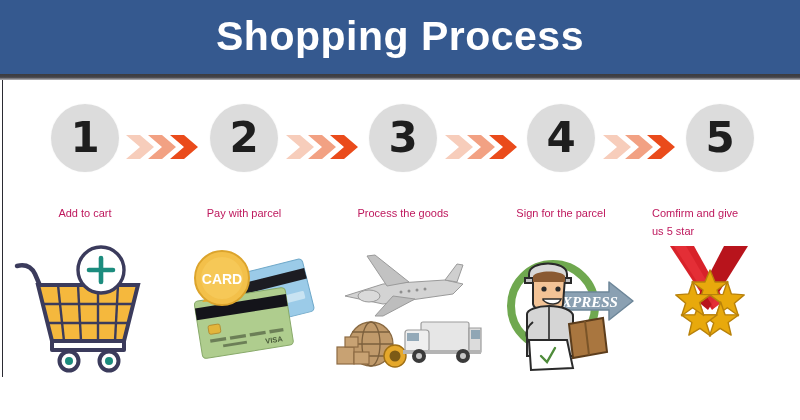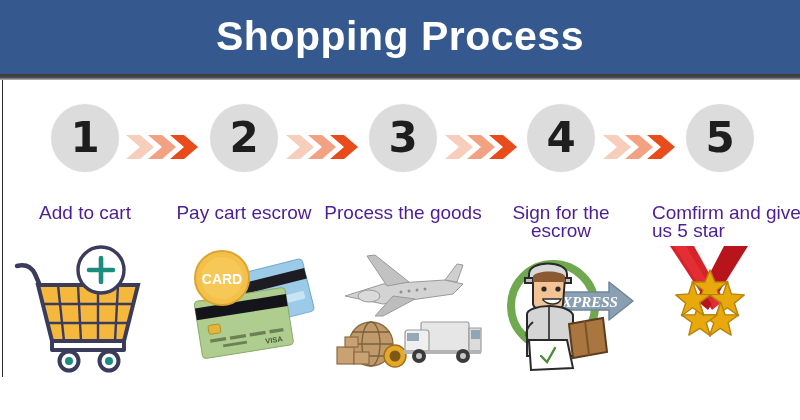--- a/index.html
+++ b/index.html
@@ -77,22 +77,22 @@
     font-weight: bold;
     color: #1e1e1e;
     font-family: "DejaVu Sans", sans-serif;
   }
   .caption {
     position: absolute;
     top: 100px;
     left: 0;
     width: 160px;
     text-align: center;
-    font-size: 19px;
-    color: #4c1d95;
+    font-size: 11px;
+    color: #be185d;
     line-height: 18px;
   }
   .caption.two-line {
     text-align: left;
     left: 12px;
     width: 150px;
   }
   .art {
     position: absolute;
     top: 140px;
@@ -159,21 +159,21 @@
       <path d="M2 8 L16 8 L30 20 L16 32 L2 32 L16 20 Z" fill="#F7CDBB"></path>
       <path d="M24 8 L38 8 L52 20 L38 32 L24 32 L38 20 Z" fill="#F2A183"></path>
       <path d="M46 8 L60 8 L74 20 L60 32 L46 32 L60 20 Z" fill="#EA4B1B"></path>
     </svg>
   </div>
 
   <div class="step" style="left:164px;">
     <div class="circle">
       <span class="num">2</span>
     </div>
-    <div class="caption">Pay cart escrow</div>
+    <div class="caption">Pay with parcel</div>
     <div class="art">
       <svg width="160" height="130" viewBox="0 0 160 130">
 
         <g transform="rotate(-14 95 62)">
           <rect x="64" y="26" width="84" height="54" rx="4" fill="#9BCBE8" stroke="#6FA8C9" stroke-width="1"></rect>
           <rect x="64" y="36" width="84" height="11" fill="#1C1C22"></rect>
           <rect x="122" y="58" width="20" height="8" rx="1.5" fill="#C8E3F2"></rect>
         </g>
 
         <g transform="rotate(-9 80 80)">
@@ -266,21 +266,21 @@
       <path d="M2 8 L16 8 L30 20 L16 32 L2 32 L16 20 Z" fill="#F7CDBB"></path>
       <path d="M24 8 L38 8 L52 20 L38 32 L24 32 L38 20 Z" fill="#F2A183"></path>
       <path d="M46 8 L60 8 L74 20 L60 32 L46 32 L60 20 Z" fill="#EA4B1B"></path>
     </svg>
   </div>
 
   <div class="step" style="left:481px;">
     <div class="circle">
       <span class="num">4</span>
     </div>
-    <div class="caption">Sign for the escrow</div>
+    <div class="caption">Sign for the parcel</div>
     <div class="art">
       <svg width="160" height="130" viewBox="0 0 160 130">
 
         <circle cx="72" cy="62" r="42" fill="none" stroke="#6FA84F" stroke-width="8"></circle>
 
         <path d="M76 48 L128 48 L128 38 L152 57 L128 76 L128 66 L76 66 Z" fill="#8AA0B2" stroke="#6D8699" stroke-width="1.5" stroke-linejoin="round"></path>
         <text x="104" y="63" font-family="'Liberation Serif',serif" font-size="15" font-style="italic" font-weight="bold" fill="#FFFFFF" text-anchor="middle">EXPRESS</text>
 
         <path d="M48 30 C48 16 86 16 86 30 L86 34 L48 34 Z" fill="#D8D8D8" stroke="#2A2A2A" stroke-width="2"></path>
         <path d="M44 34 L90 34 L90 39 L44 39 Z" fill="#C2C2C2" stroke="#2A2A2A" stroke-width="2"></path>

